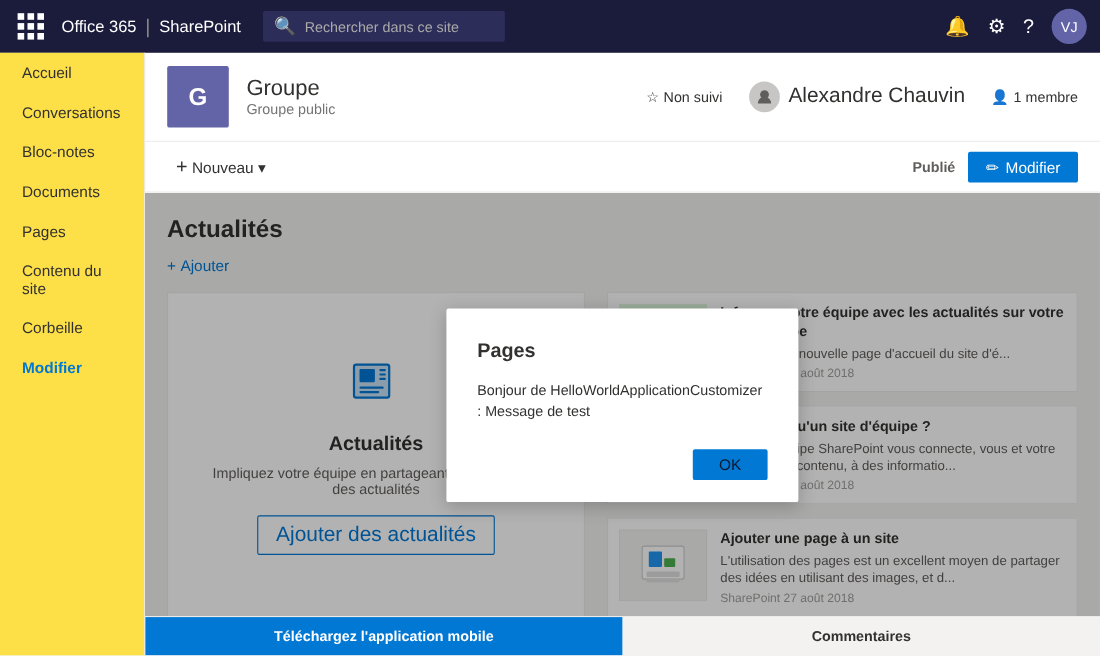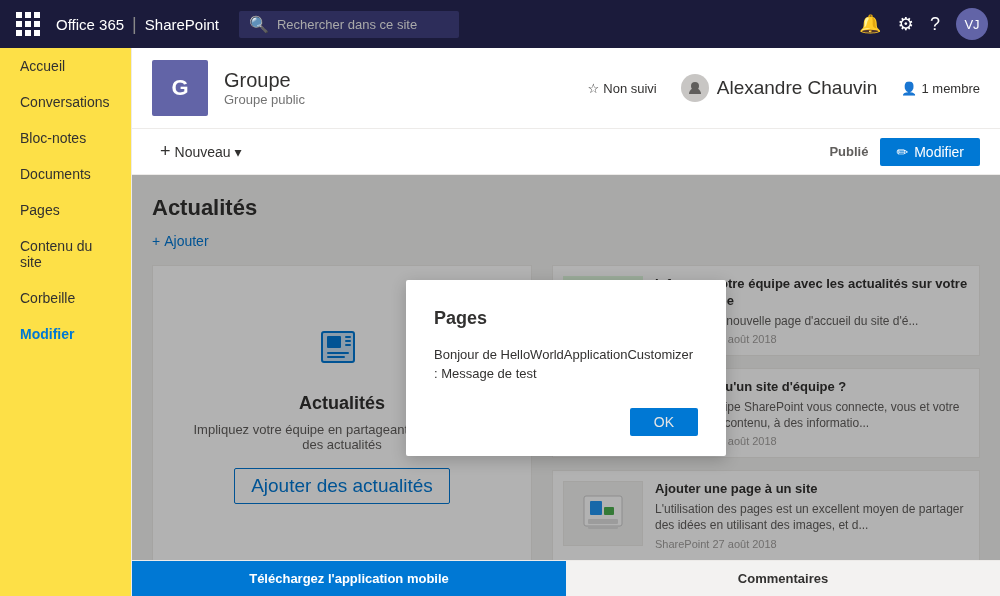--- a/index.html
+++ b/index.html
@@ -322,21 +322,21 @@
     }
     .modal-message {
       font-size: 13px;
       color: #323130;
       margin-bottom: 24px;
       line-height: 1.5;
     }
     .modal-actions { display: flex; justify-content: flex-end; }
     .modal-ok-btn {
       background: #0078d4;
-      color: #e5e5e5;
+      color: #0f172a;
       border: none;
       padding: 6px 24px;
       font-size: 14px;
       cursor: pointer;
       border-radius: 2px;
     }
   </style>
 </head>
 <body>
 

